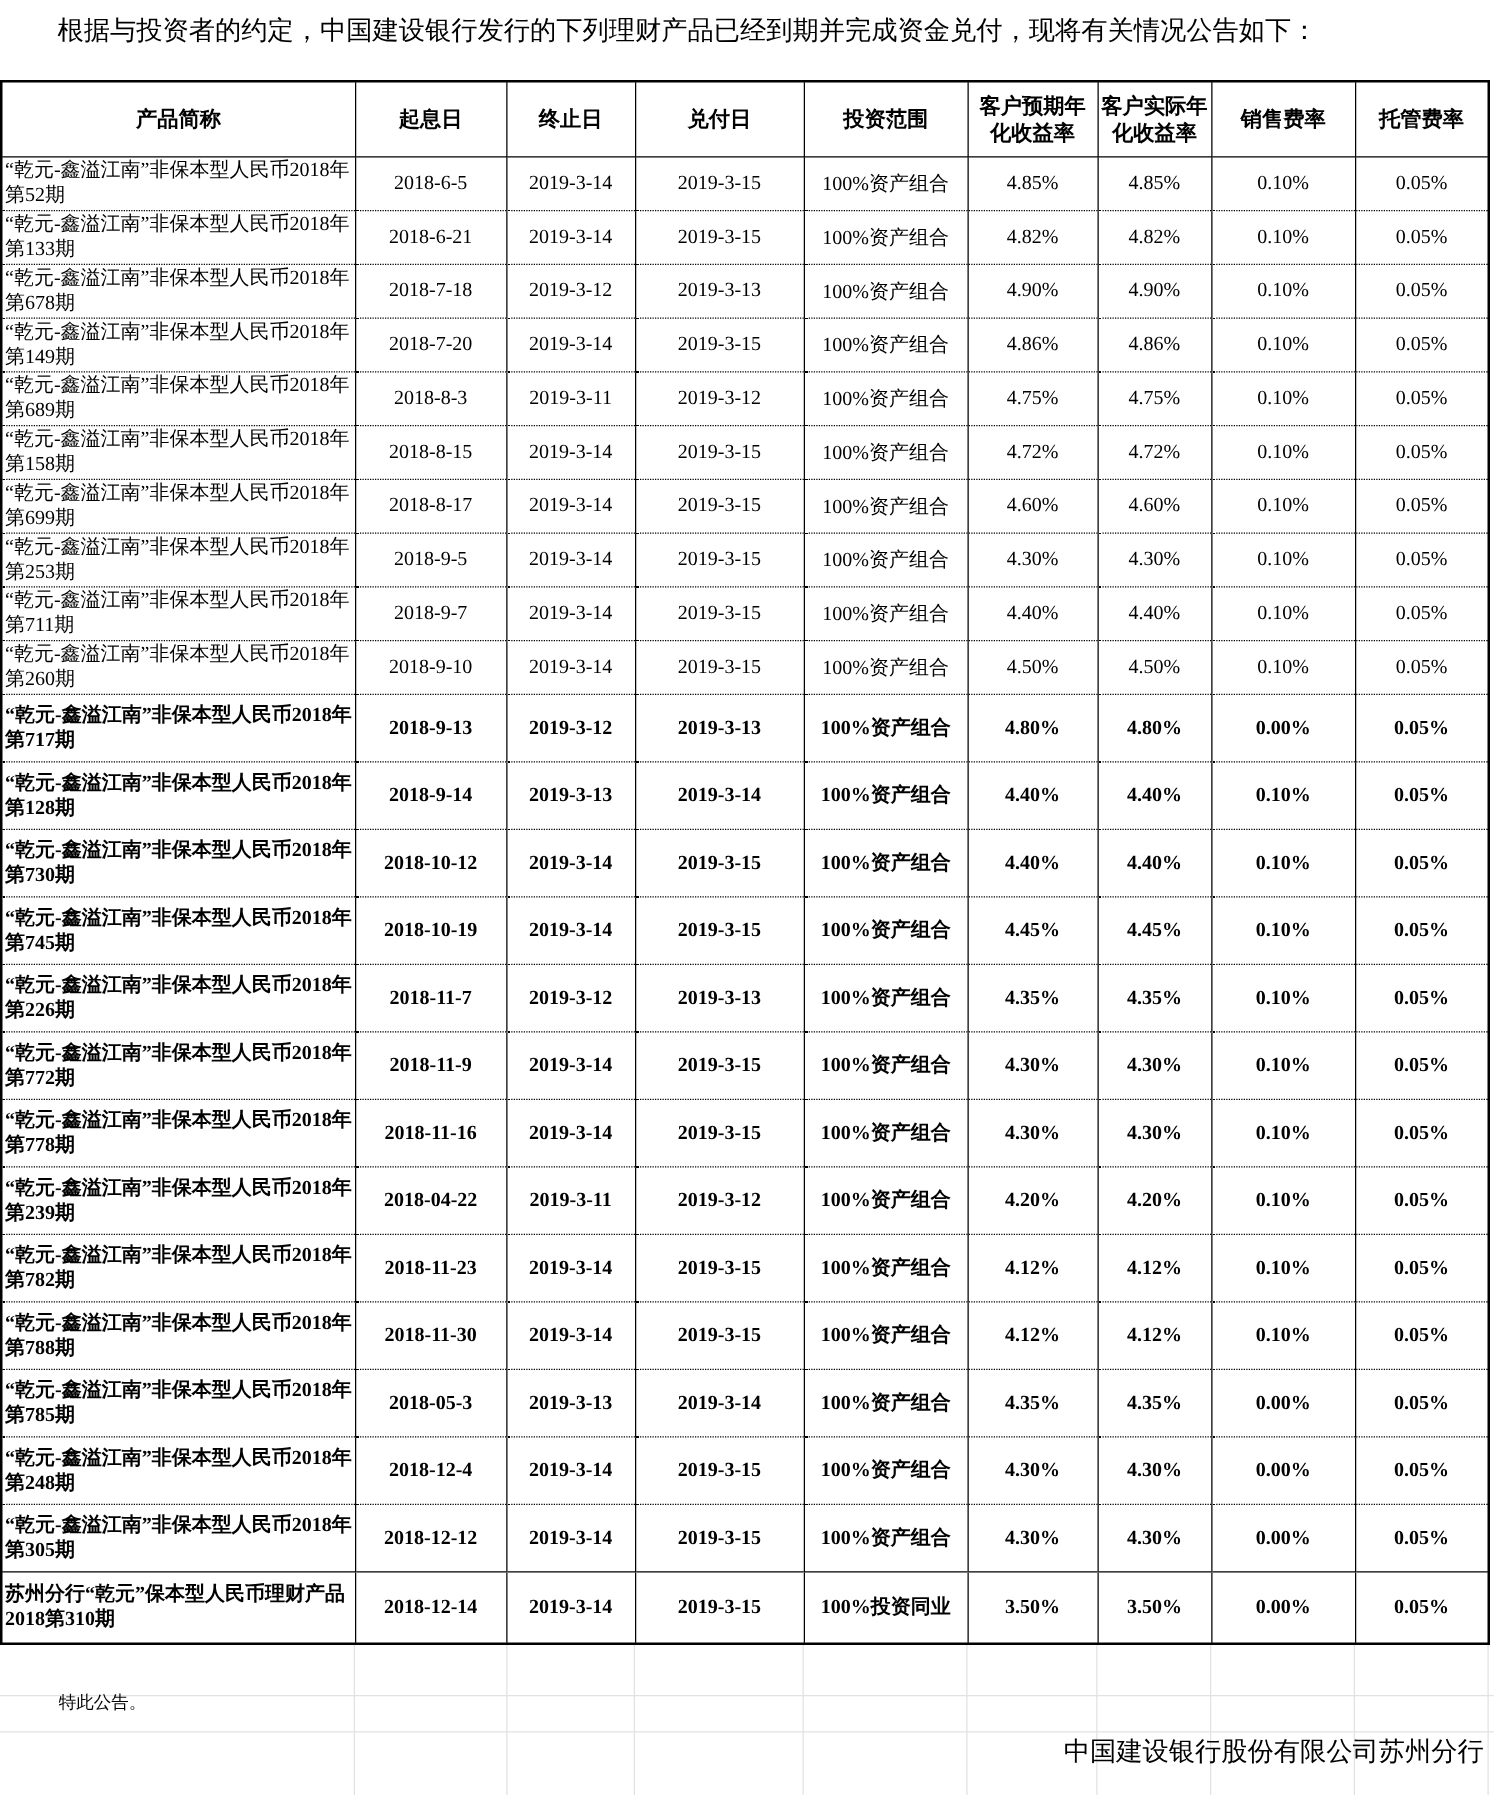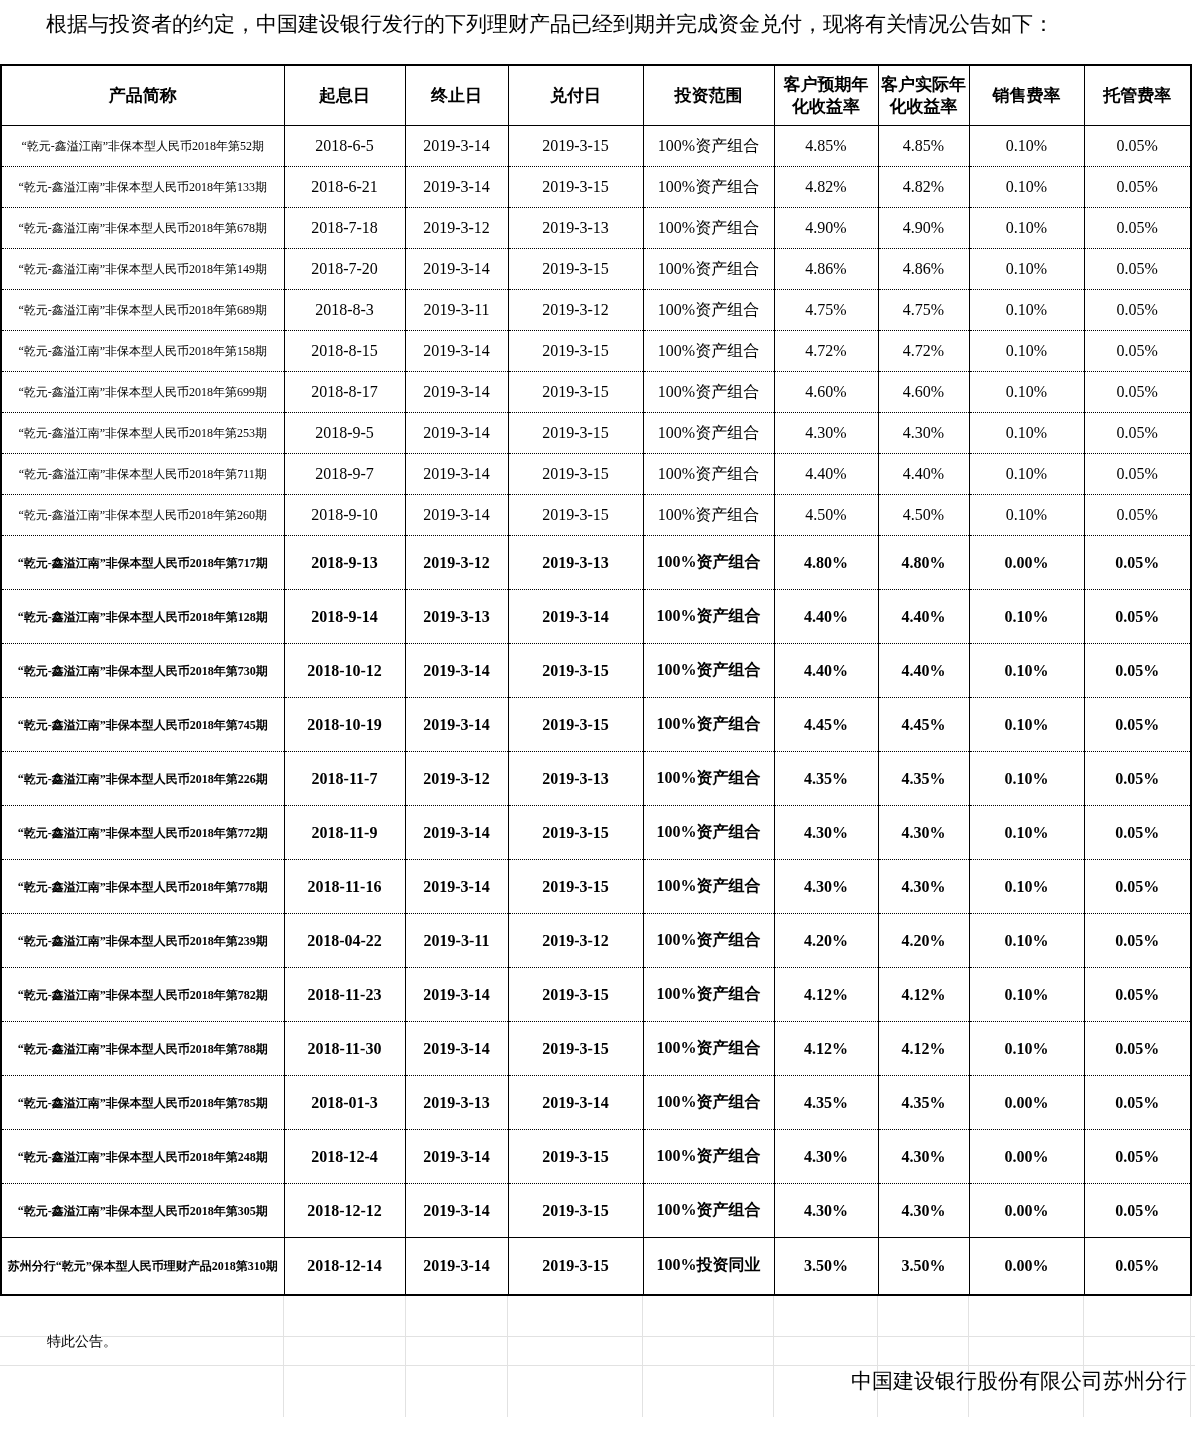--- a/index.html
+++ b/index.html
@@ -35,22 +35,22 @@
     border-right:1px solid #000;
     border-top:1px dotted #000;
     vertical-align:middle;
     padding:1px 2px;
   }
   tr.r-short{height:41px;}
   tr.r-tall{height:54px;font-weight:bold;}
   tr.r-last{height:57px;}
   tr.r-last td{border-top:1px solid #000;}
   td.c-name{
-    text-align:center;
-    font-size:12px;
+    text-align:left;
+    font-size:16px;
     line-height:20px;
     padding:1px 4px 1px 6px;
   }
   td.c-mid{
     text-align:center;
     font-size:16px;
   }
 
   .footer{position:relative;width:1195px;height:123px;}
   .footer .vline{position:absolute;top:0;bottom:2px;width:1px;background:#e2e2e2;}
@@ -306,21 +306,21 @@
         <td class="c-mid">2019-3-14</td>
         <td class="c-mid">2019-3-15</td>
         <td class="c-mid">100%资产组合</td>
         <td class="c-mid">4.12%</td>
         <td class="c-mid">4.12%</td>
         <td class="c-mid">0.10%</td>
         <td class="c-mid">0.05%</td>
       </tr>
       <tr class="r-tall">
         <td class="c-name">“乾元-鑫溢江南”非保本型人民币2018年第785期</td>
-        <td class="c-mid">2018-01-3</td>
+        <td class="c-mid">2018-05-3</td>
         <td class="c-mid">2019-3-13</td>
         <td class="c-mid">2019-3-14</td>
         <td class="c-mid">100%资产组合</td>
         <td class="c-mid">4.35%</td>
         <td class="c-mid">4.35%</td>
         <td class="c-mid">0.00%</td>
         <td class="c-mid">0.05%</td>
       </tr>
       <tr class="r-tall">
         <td class="c-name">“乾元-鑫溢江南”非保本型人民币2018年第248期</td>

